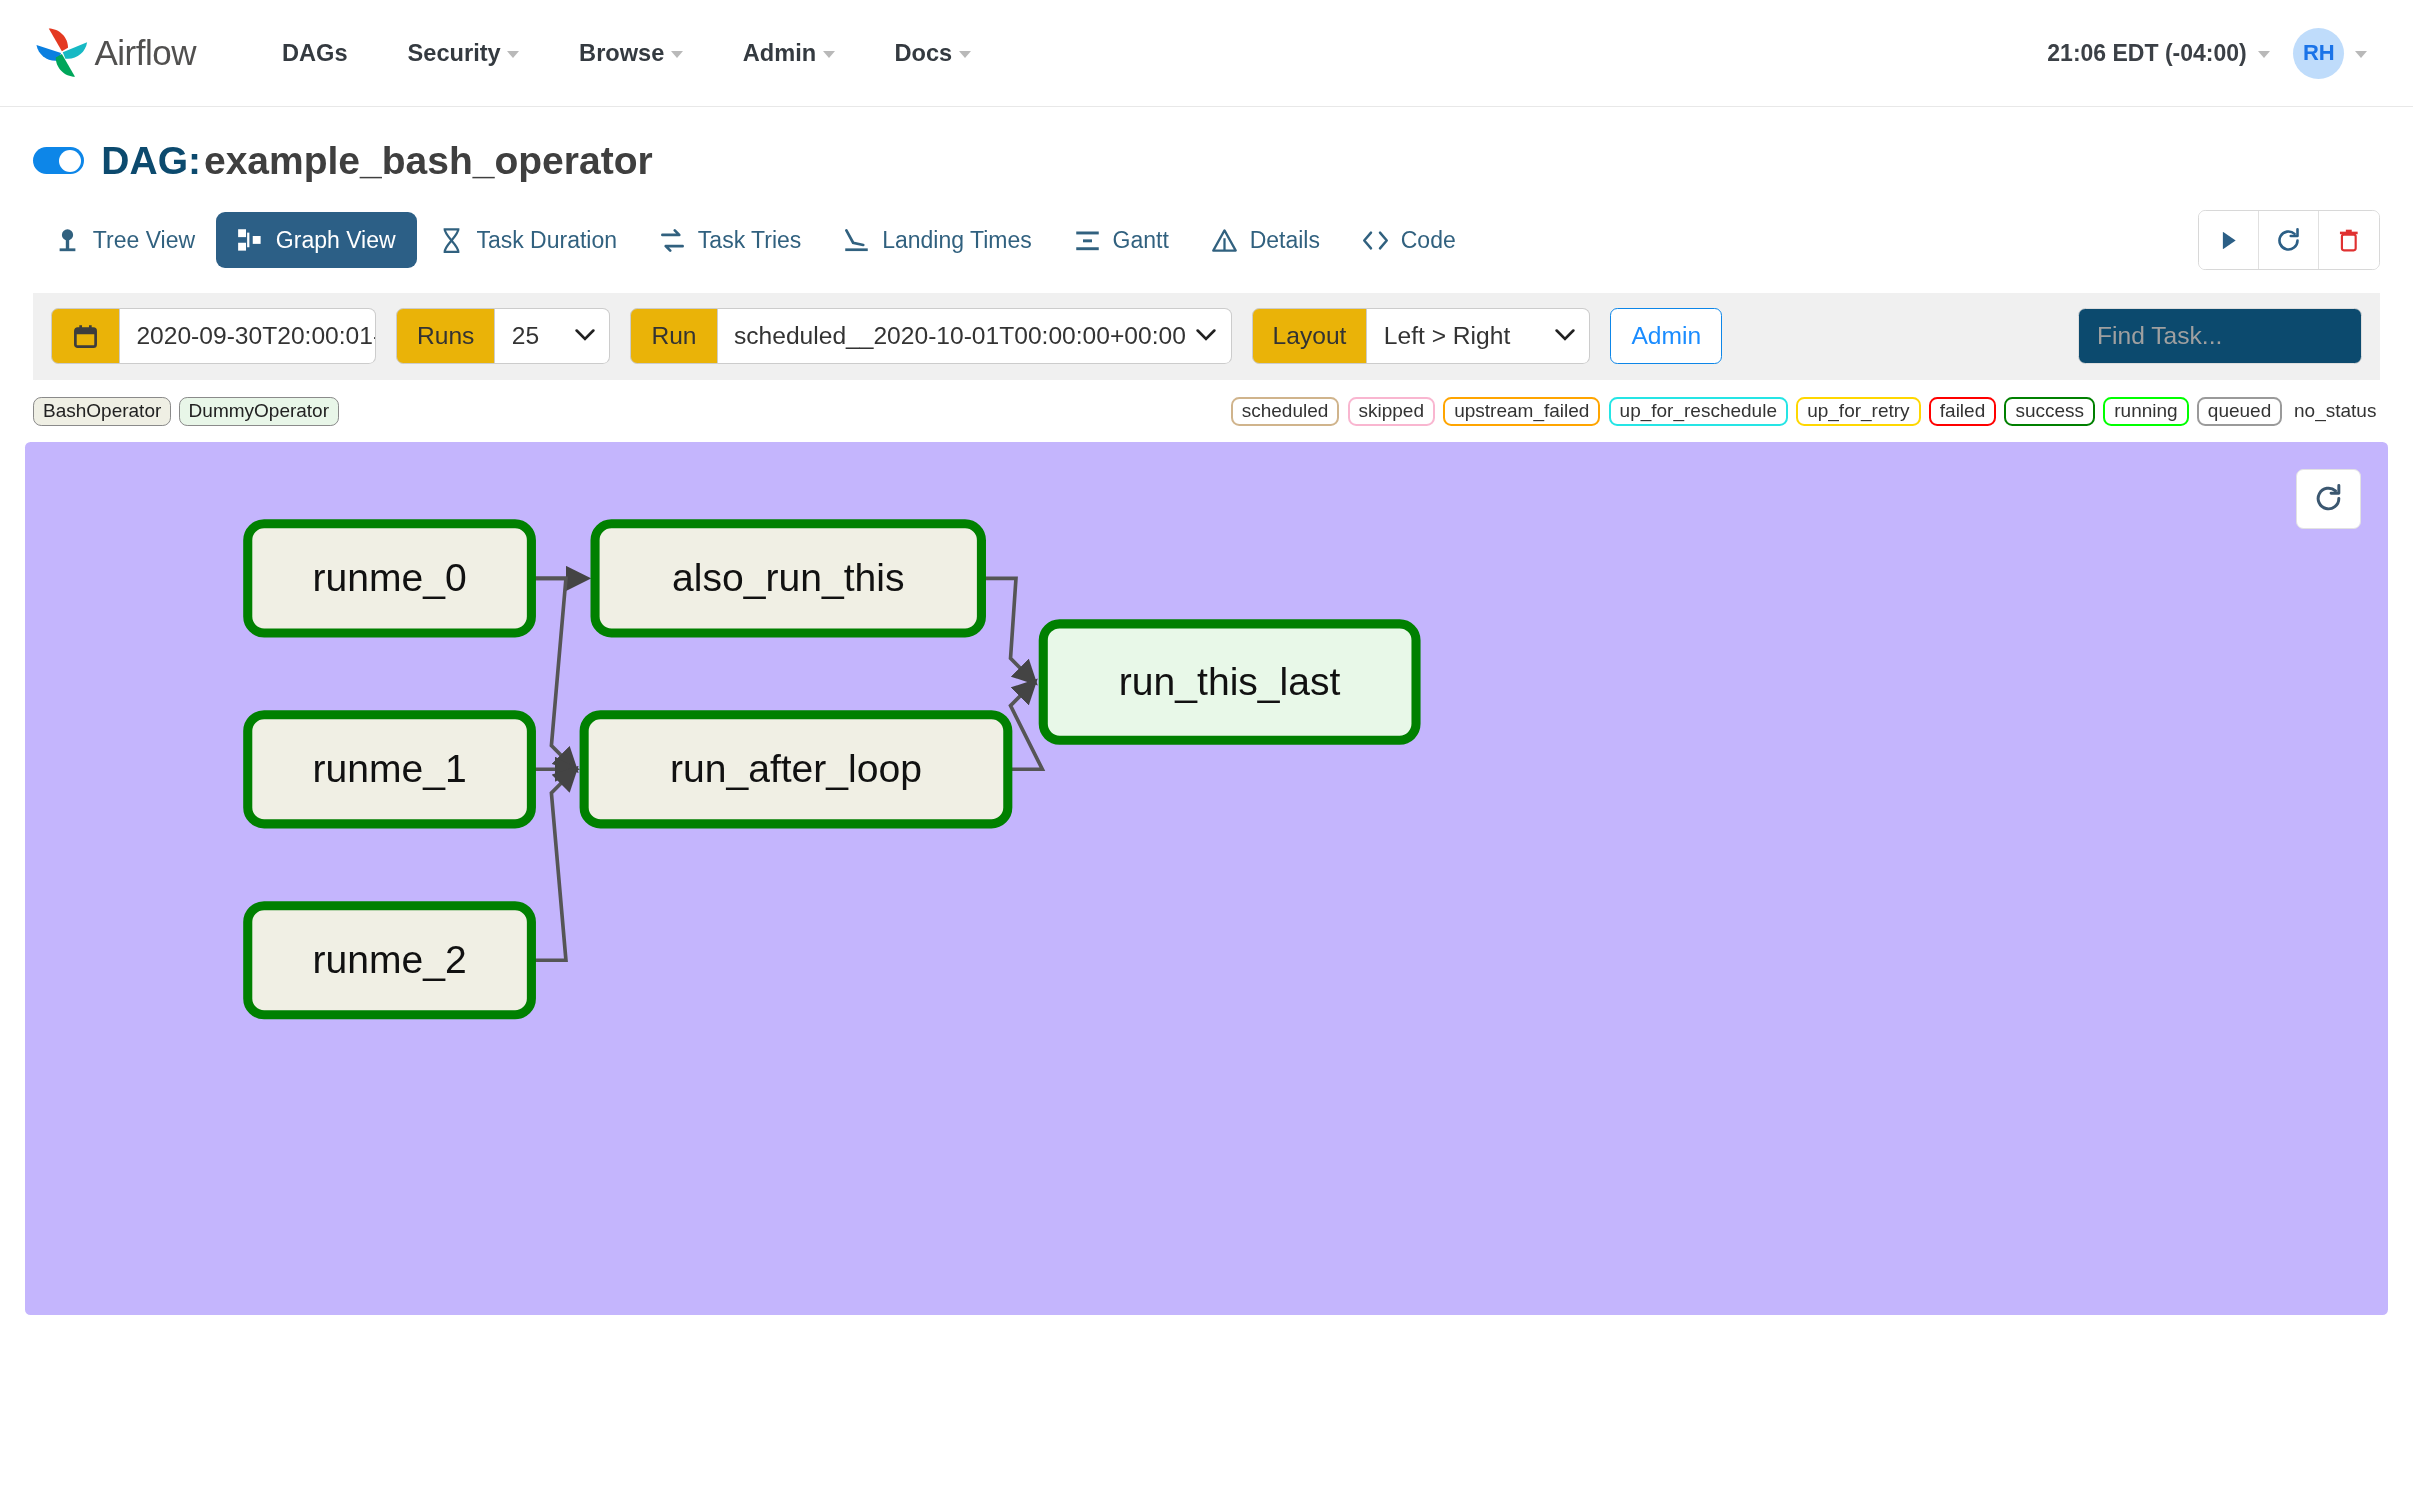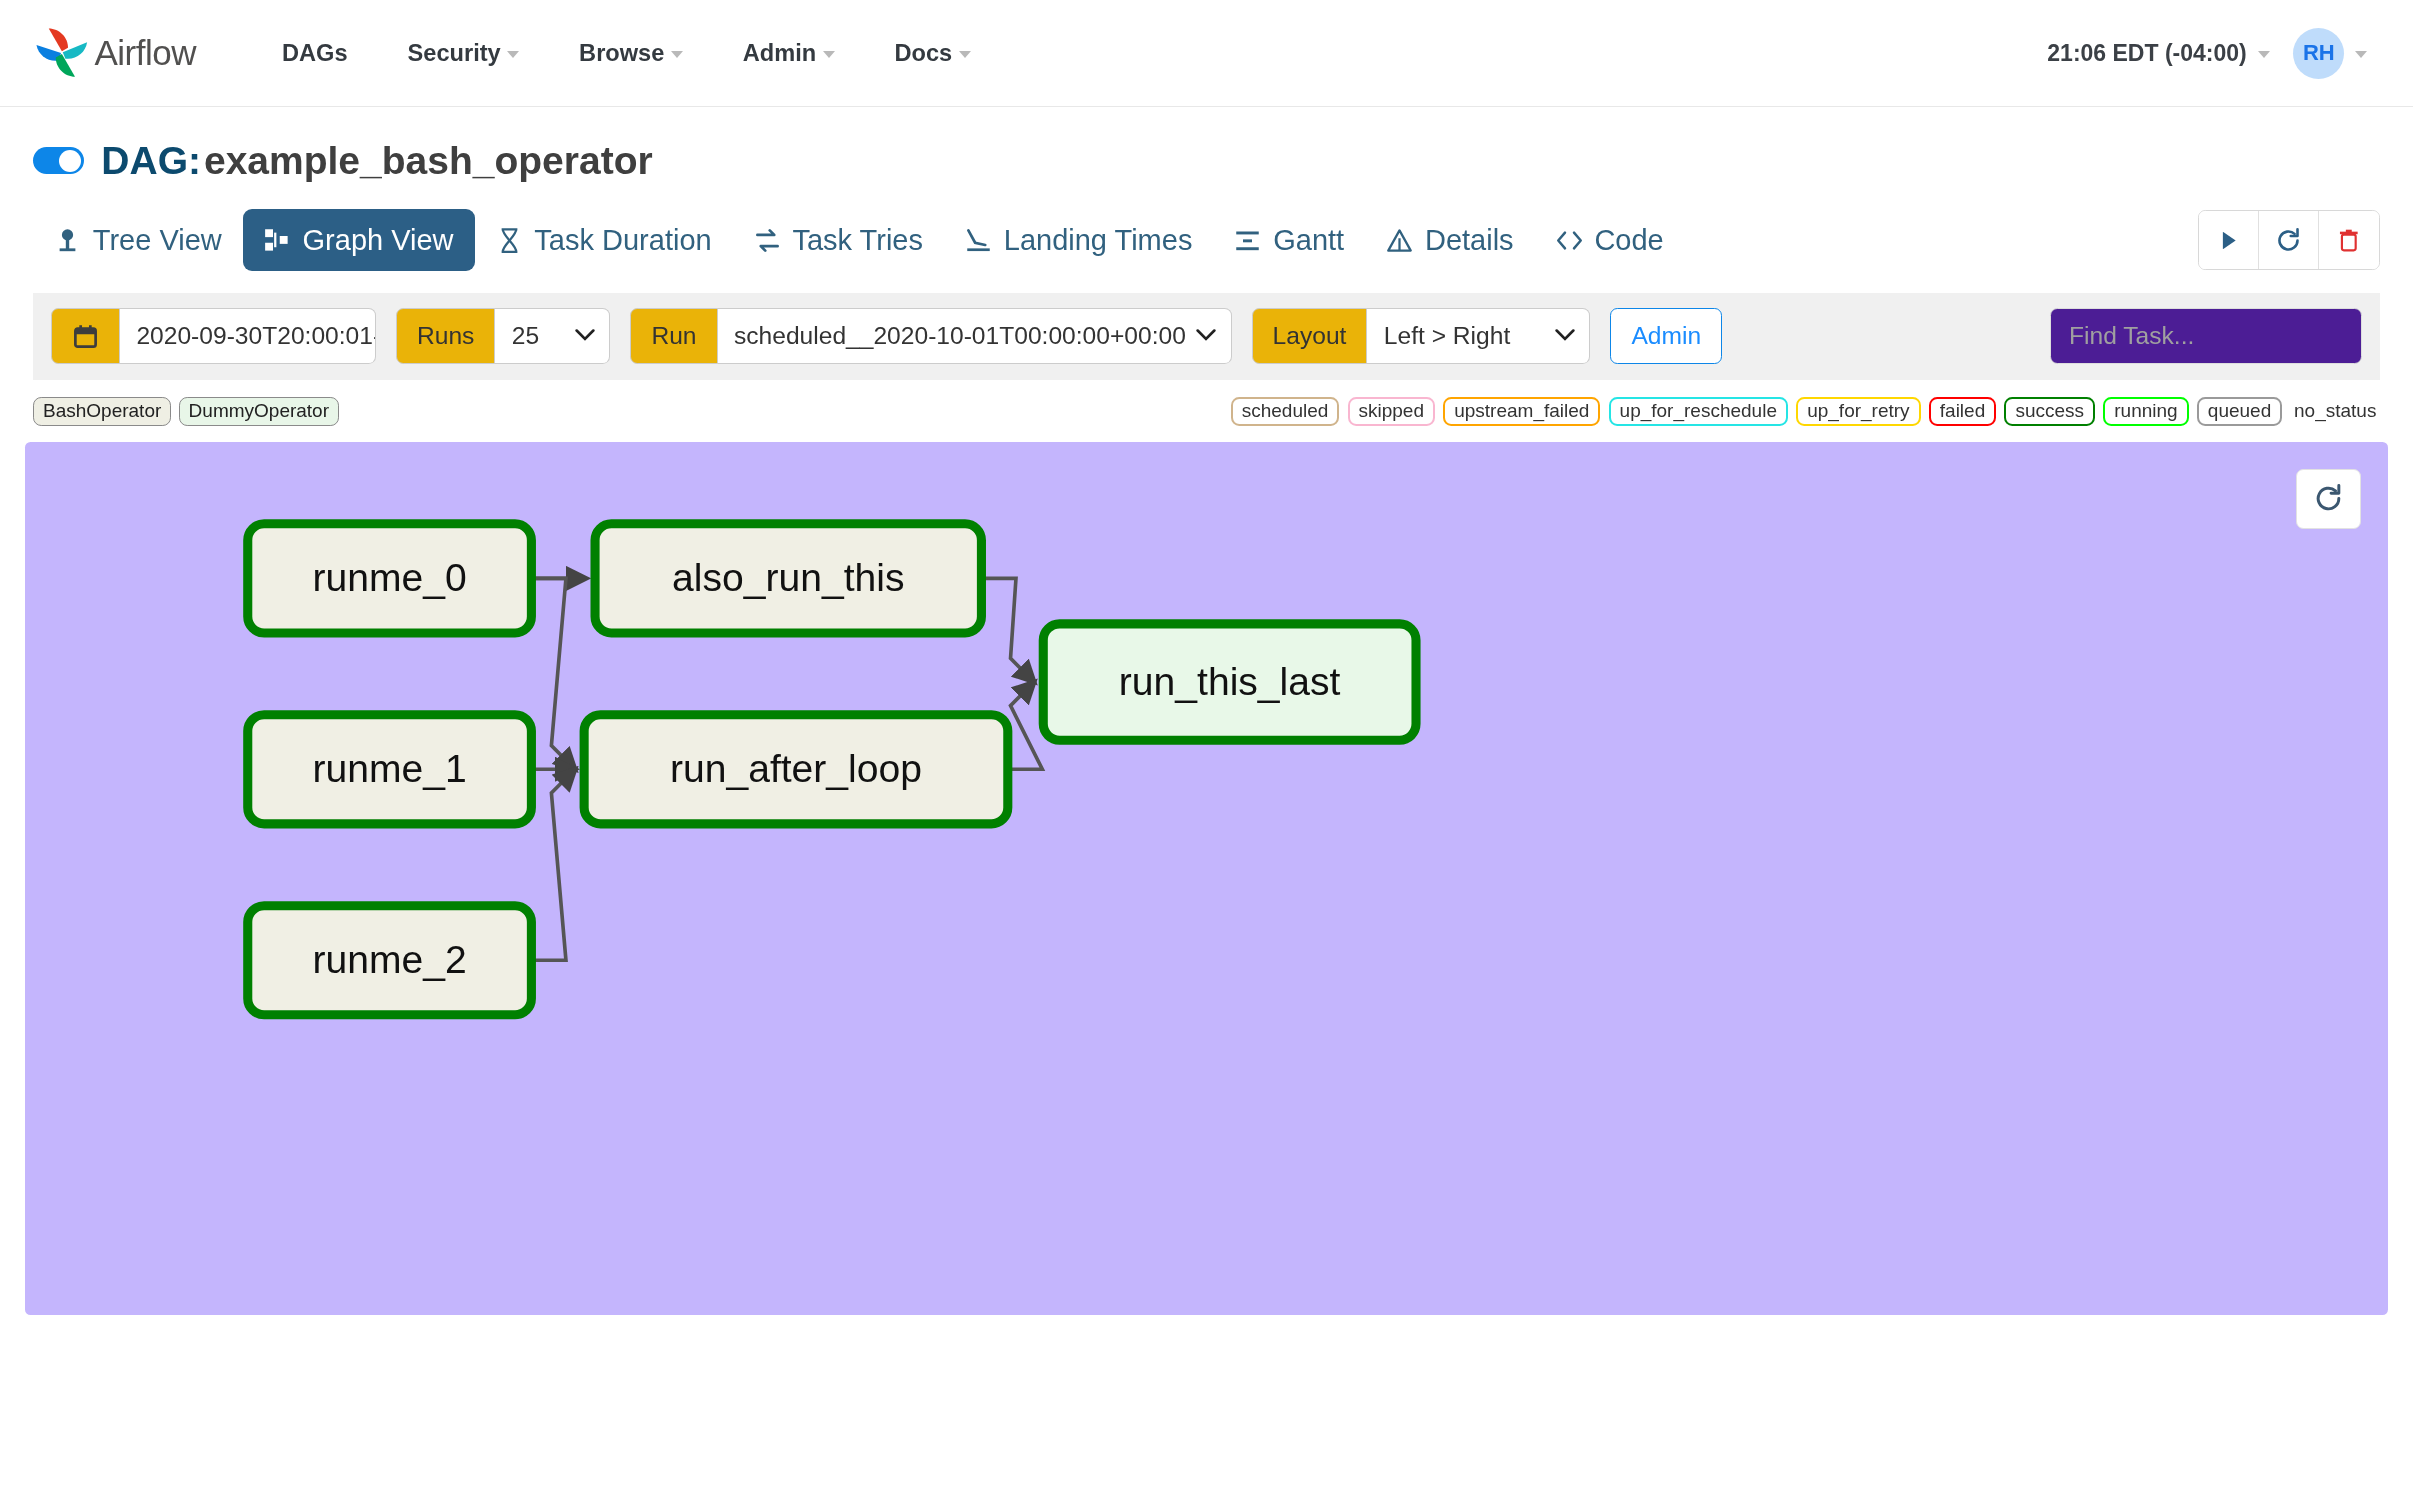--- a/index.html
+++ b/index.html
@@ -74,21 +74,21 @@
   }
 
   
   .tabrow {
     display:flex; align-items:center;
     padding:11px 33px 0 33px;
     height:87px;
   }
   .tab {
     display:flex;align-items:center;gap:11.8px;
-    font-size:29px; color:#31617f;
+    font-size:23px; color:#31617f;
     padding:14.6px 21px; border-radius:9px; cursor:pointer;
     white-space:nowrap;
   }
   .tab.active { background:#2c5f86; color:#ffffff; }
   .tab-ico { width:27px; height:27px; flex:none; display:block; }
   .tab-actions { margin-left:auto; display:flex; border:0.9px solid #d8d8d8; border-radius:7.3px; overflow:hidden; }
   .tab-act {
     width:60px;height:58px;display:flex;align-items:center;justify-content:center;
     background:#fff; cursor:pointer; border-right:0.9px solid #e0e0e0;
   }
@@ -119,22 +119,22 @@
     white-space:nowrap; overflow:hidden;
   }
   .ifield.sel { padding-right:45px; position:relative; }
   .chev { position:absolute; right:14.6px; top:50%; transform:translateY(-60%); }
   .btn-outline {
     border:0.9px solid #0d86e8; color:#1a8cff; background:#fff;
     font-size:24.6px; padding:0 20px; border-radius:7.3px;
     display:flex;align-items:center; height:56px; margin-left:20px; cursor:pointer;
   }
   .findtask {
-    margin-left:auto; width:312px; height:56px;
-    border:0.9px solid #ddd; border-radius:7.3px; background:#4c1d95;
+    margin-left:auto; width:284px; height:56px;
+    border:0.9px solid #ddd; border-radius:7.3px; background:#0c4a6e;
     display:flex;align-items:center;padding:0 18px;
     font-size:24.6px; color:#a0a0a0;
   }
 
   
   .legendrow {
     display:flex; align-items:center;
     padding:12.7px 33px 0 33px;
     height:51px;
   }

